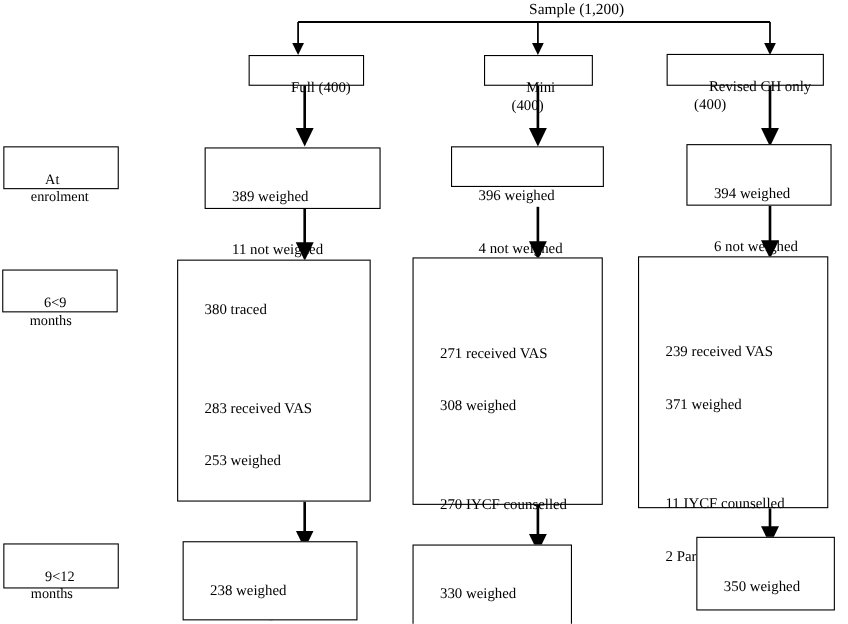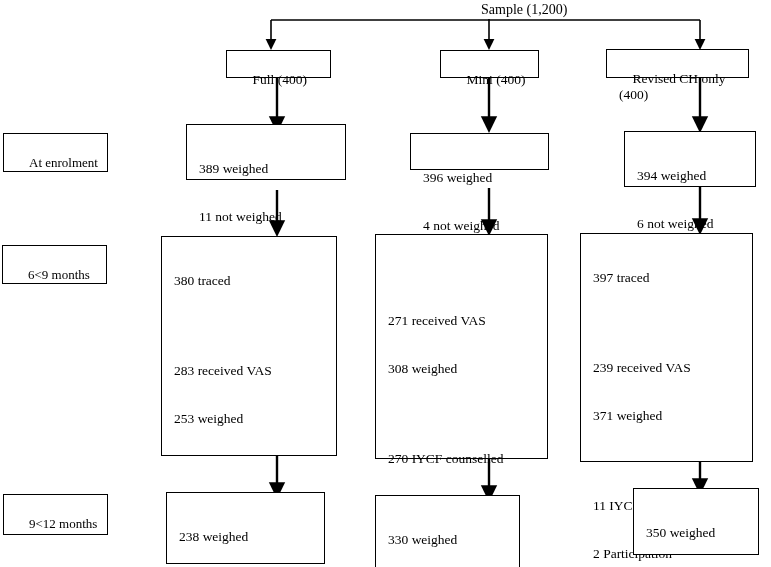--- a/index.html
+++ b/index.html
@@ -19,21 +19,21 @@
     position: absolute;
     left: 0; top: 0;
     width: 771px;
     height: 567px;
   }
   .box {
     position: absolute;
     box-sizing: border-box;
     border: 1px solid #000000;
     background: #ffffff;
-    padding: 4px 7px 4px 12px;
+    padding: 4px 7px 4px 24px;
     font-size: 13.5px;
     line-height: 16px;
     white-space: pre-wrap;
   }
   .title-label {
     position: absolute;
     font-size: 14px;
     line-height: 16px;
     white-space: nowrap;
   }
@@ -106,21 +106,21 @@
   <div class="box node-label" style="left:226px; top:50px; width:105px; height:28px;">
     <span>Full (400)</span>
   </div>
   <div class="box node-label" style="left:440px; top:50px; width:99px; height:28px;">
     <span>Mini (400)</span>
   </div>
   <div class="box node-label" style="left:606px; top:49px; width:143px; height:29px;">
     <span>Revised CH only (400)</span>
   </div>
 
-  <div class="box" style="left:186px; top:124px; width:160px; height:56px;">
+  <div class="box" style="left:186px; top:134px; width:160px; height:56px;">
     <span class="detail-line">389 weighed</span>
     <span class="detail-line">11 not weighed</span>
   </div>
   <div class="box" style="left:410px; top:133px; width:139px; height:37px;">
     <span class="detail-line">396 weighed</span>
     <span class="detail-line">4 not weighed</span>
   </div>
   <div class="box" style="left:624px; top:131px; width:132px; height:56px;">
     <span class="detail-line">394 weighed</span>
     <span class="detail-line">6 not weighed</span>
@@ -149,21 +149,20 @@
     <span class="detail-line">270 IYCF counselled</span>
     <span class="detail-line">271 Participation</span>
     
     
     
     
     
   </div>
 
   <div class="box" style="left:580px; top:233px; width:173px; height:229px;">
-    <span class="detail-line">397 traced</span>
     <span class="detail-gap"></span>
     <span class="detail-line">239 received VAS</span>
     <span class="detail-line">371 weighed</span>
     <span class="detail-gap"></span>
     <span class="detail-line">11 IYCF counselled</span>
     <span class="detail-line">2 Participation</span>
     
     
     
     

